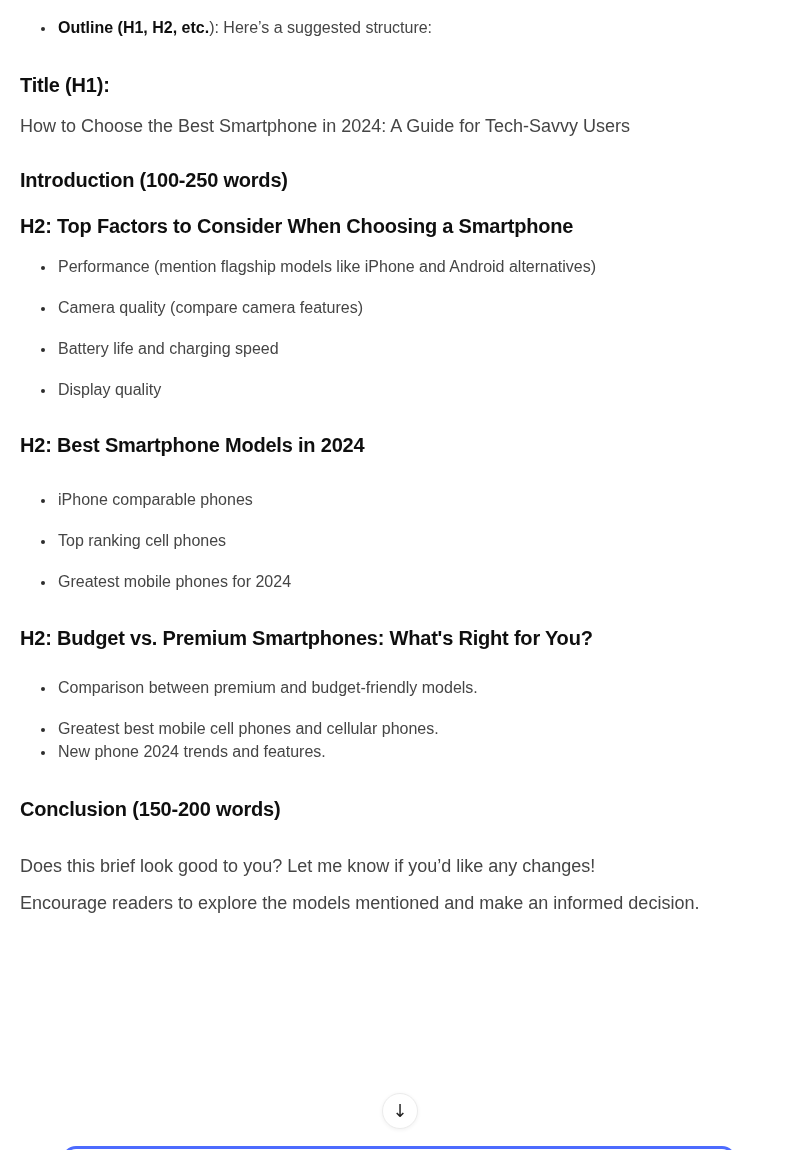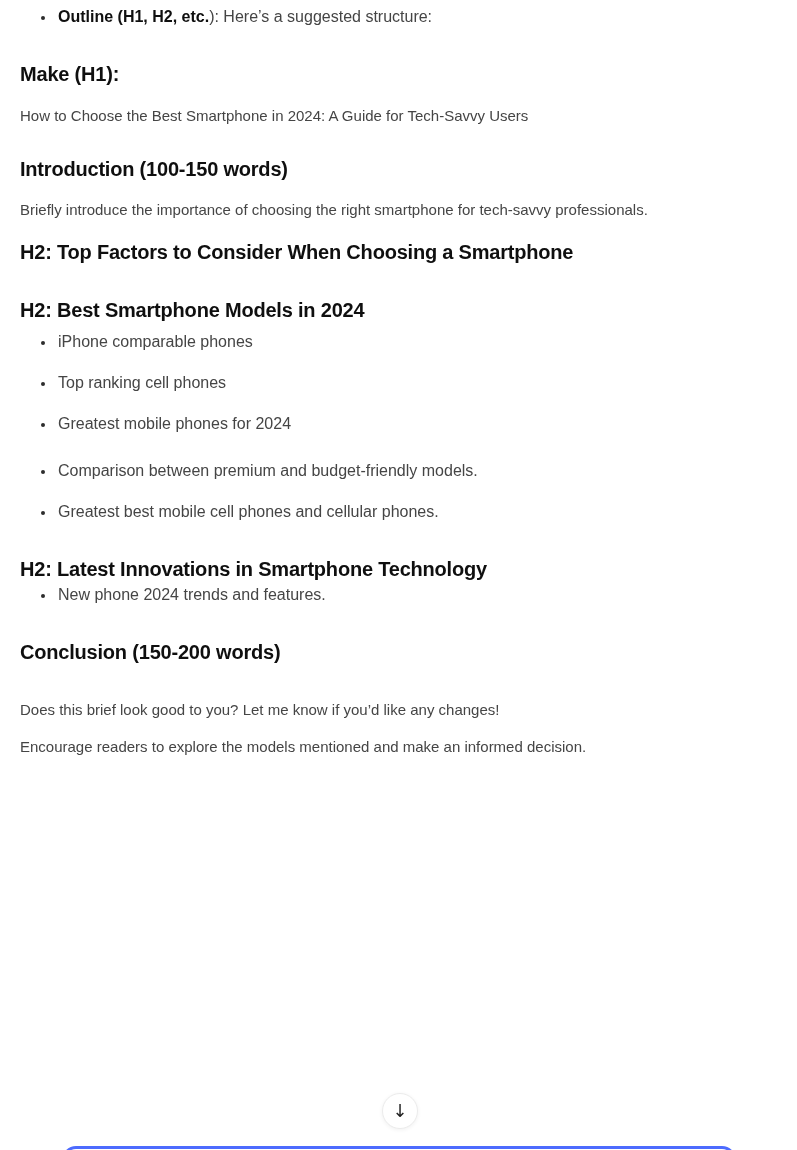--- a/index.html
+++ b/index.html
@@ -19,21 +19,21 @@
   }
   h3 {
     font-size: 20px;
     line-height: 26px;
     font-weight: 700;
     color: #0f0f0f;
     margin: 0;
     letter-spacing: -0.2px;
   }
   p {
-    font-size: 15px;
+    font-size: 18px;
     line-height: 19px;
     color: #454545;
     margin: 0;
   }
   ul.blist {
     list-style: disc;
     margin: 0;
     padding-left: 36px;
     color: #454545;
     font-size: 16px;
@@ -79,45 +79,50 @@
     border-bottom: none;
     border-radius: 14px 14px 0 0;
   }
 </style>
 </head>
 <body>
 
 <div class="screen">
   <div class="content">
 
-    <ul class="blist" style="padding-top:7px">
+    <ul class="blist" style="padding-top:18px">
       <li><span class="bold-lead">Outline (H1, H2, etc.</span><span>): Here’s a suggested structure:</span></li>
     </ul>
 
-    <h3 style="margin-top:34px">Make (H1):</h3>
+    <h3 style="margin-top:34px">Title (H1):</h3>
     <p style="margin-top:19px">How to Choose the Best Smartphone in 2024: A Guide for Tech-Savvy Users</p>
 
-    <h3 style="margin-top:31px">Introduction (100-150 words)</h3>
-    <p style="margin-top:18px">Briefly introduce the importance of choosing the right smartphone for tech-savvy professionals.</p>
+    <h3 style="margin-top:31px">Introduction (100-250 words)</h3>
 
     <h3 style="margin-top:20px">H2: Top Factors to Consider When Choosing a Smartphone</h3>
+    <ul class="blist" style="margin-top:18px">
+      <li>Performance (mention flagship models like iPhone and Android alternatives)</li>
+      <li>Camera quality (compare camera features)</li>
+      <li>Battery life and charging speed</li>
+      <li>Display quality</li>
+    </ul>
 
     <h3 style="margin-top:32px">H2: Best Smartphone Models in 2024</h3>
-    <ul class="blist" style="margin-top:9px">
+    <ul class="blist" style="margin-top:32px">
       <li>iPhone comparable phones</li>
       <li>Top ranking cell phones</li>
       <li>Greatest mobile phones for 2024</li>
     </ul>
 
+    <h3 style="margin-top:33px">H2: Budget vs. Premium Smartphones: What's Right for You?</h3>
     <ul class="blist" style="margin-top:27px">
       <li>Comparison between premium and budget-friendly models.</li>
       <li>Greatest best mobile cell phones and cellular phones.</li>
     </ul>
 
-    <h3 style="margin-top:34px">H2: Latest Innovations in Smartphone Technology</h3>
     <ul class="blist" style="margin-top:3px">
       <li>New phone 2024 trends and features.</li>
     </ul>
 
 
     <h3 style="margin-top:34px">Conclusion (150-200 words)</h3>
     <p style="margin-top:35px">Does this brief look good to you? Let me know if you’d like any changes!</p>
 
     <p style="margin-top:18px">Encourage readers to explore the models mentioned and make an informed decision.</p>
   </div>

